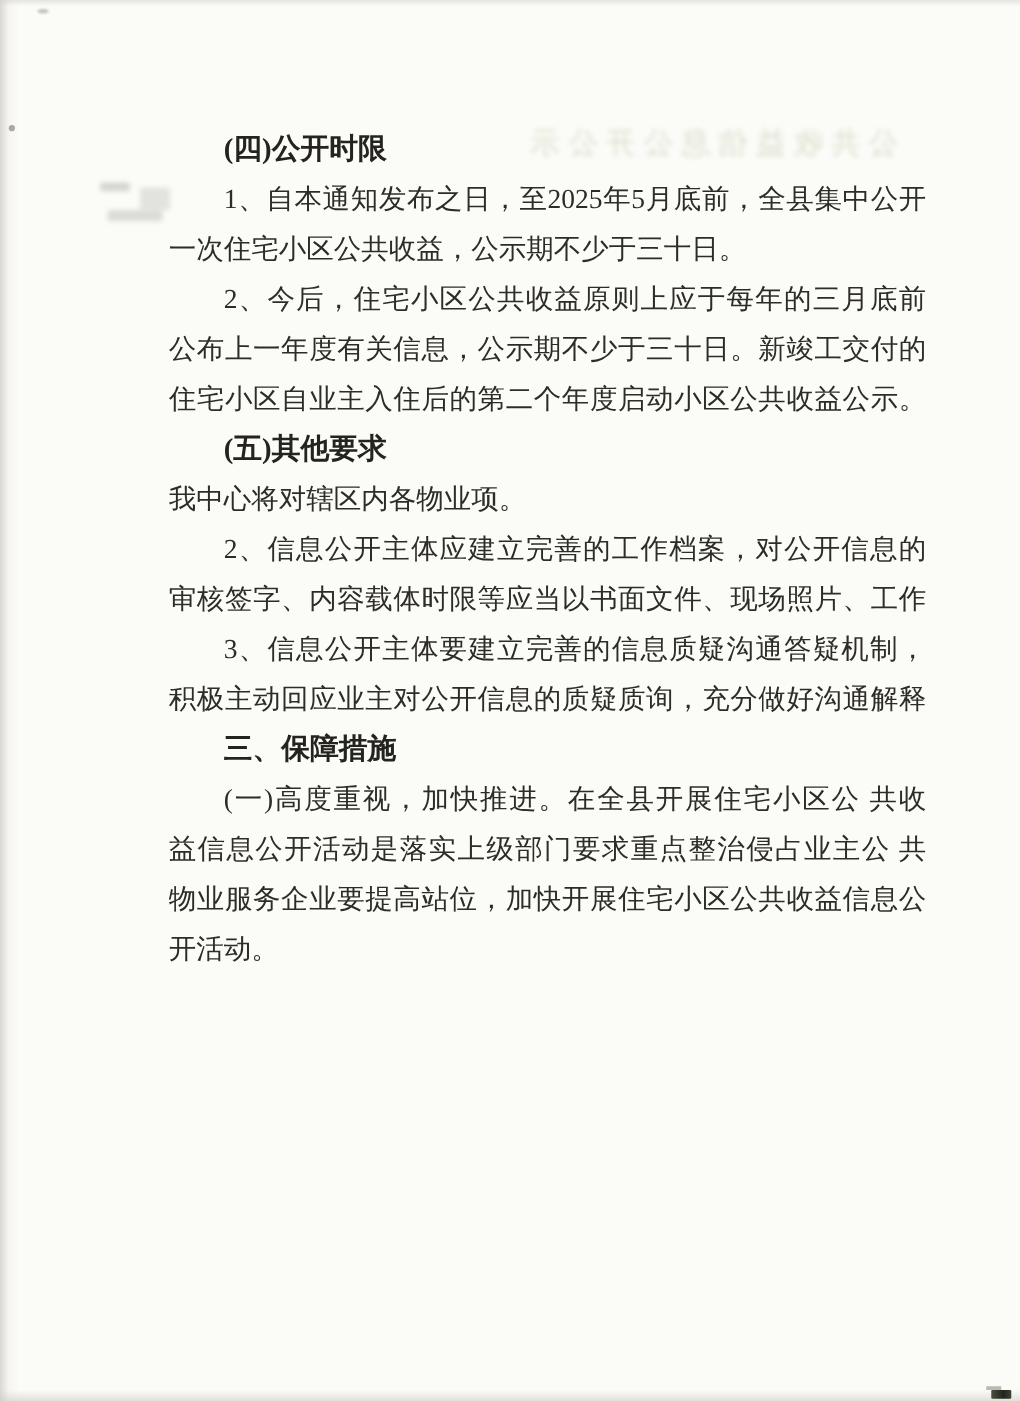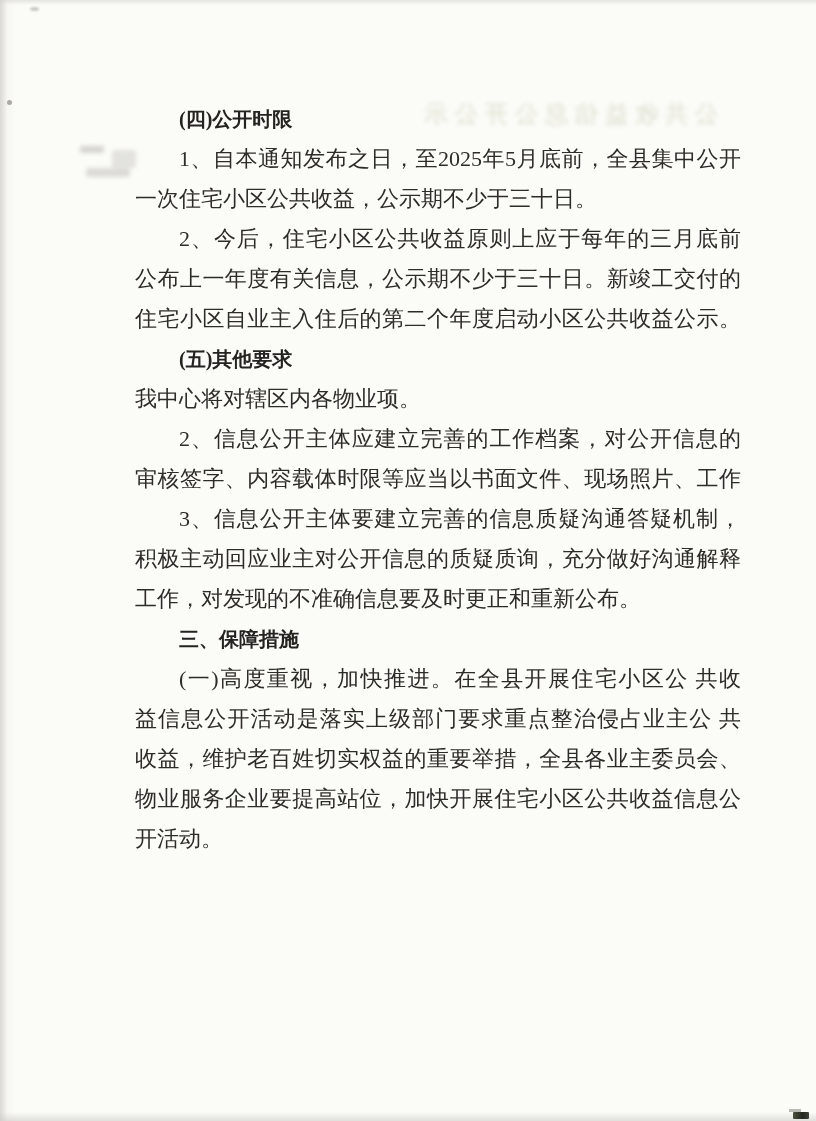--- a/index.html
+++ b/index.html
@@ -43,21 +43,21 @@
   }
   .line {
     text-align: justify;
     text-align-last: left;
     white-space: pre-wrap;
   }
   .line.fill { text-align-last: justify; }
   .line.indent { text-indent: 44px; }
   .line.heading {
     font-weight: bold;
-    font-size: 20px;
+    font-size: 23px;
     color: #252320;
   }
   b.lead { font-weight: 400; }
   
   .ghost {
     position: absolute;
     left: 388px; top: 98px;
     width: 330px; height: 34px;
     font-size: 24px;
     letter-spacing: 6px;
@@ -119,21 +119,19 @@
       <div class="line">一次住宅小区公共收益，公示期不少于三十日。</div>
       <div class="line indent fill">2、今后，住宅小区公共收益原则上应于每年的三月底前</div>
       <div class="line fill">公布上一年度有关信息，公示期不少于三十日。新竣工交付的</div>
       <div class="line fill">住宅小区自业主入住后的第二个年度启动小区公共收益公示。</div>
       <div class="line heading indent">(五)其他要求</div>
       <div class="line">我中心将对辖区内各物业项。</div>
       <div class="line indent fill">2、信息公开主体应建立完善的工作档案，对公开信息的</div>
       <div class="line fill">审核签字、内容载体时限等应当以书面文件、现场照片、工作</div>
       <div class="line indent fill">3、信息公开主体要建立完善的信息质疑沟通答疑机制，</div>
       <div class="line fill">积极主动回应业主对公开信息的质疑质询，充分做好沟通解释</div>
-      <div class="line">工作，对发现的不准确信息要及时更正和重新公布。</div>
       <div class="line heading indent">三、保障措施</div>
       <div class="line indent fill"><b class="lead">(一)高度重视，加快推进。</b>在全县开展住宅小区公 共收</div>
       <div class="line fill">益信息公开活动是落实上级部门要求重点整治侵占业主公 共</div>
-      <div class="line fill">收益，维护老百姓切实权益的重要举措，全县各业主委员会、</div>
       <div class="line fill">物业服务企业要提高站位，加快开展住宅小区公共收益信息公</div>
       <div class="line">开活动。</div>
     </div>
 </div>
 
 </body></html>

